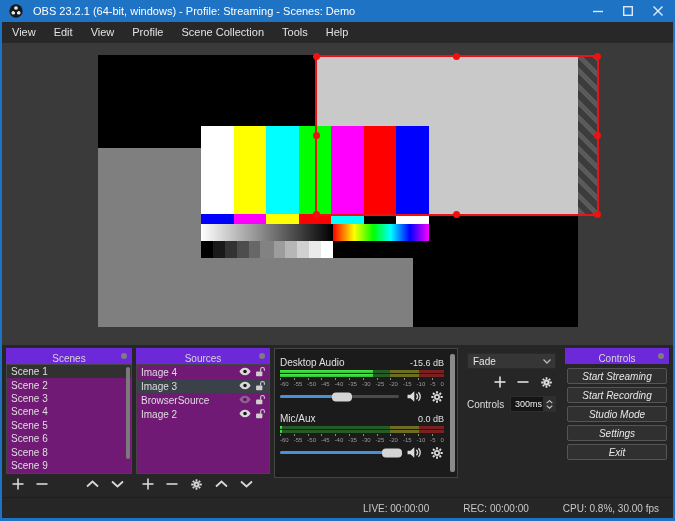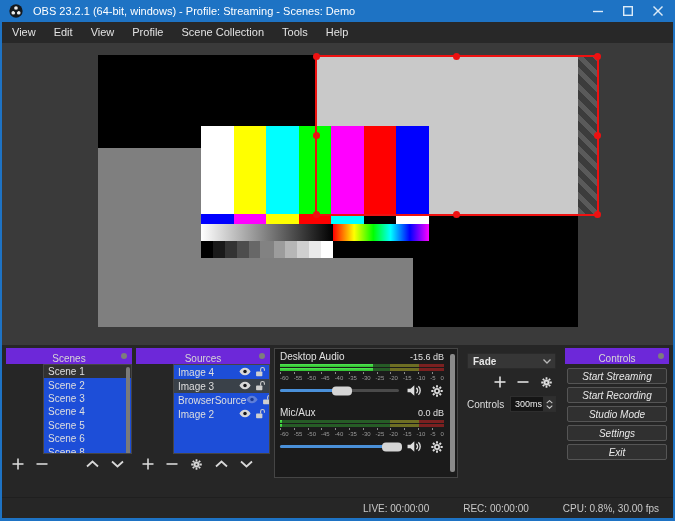--- a/index.html
+++ b/index.html
@@ -44,56 +44,56 @@
   .h-bl{left:-4px;bottom:-4px} .h-bm{left:50%;margin-left:-4px;bottom:-4px} .h-br{right:-4px;bottom:-4px}
 
   
   .docks { height:152px; display:flex; gap:4px; padding:3px 4px 3px 4px; background:#262626; }
   .panel { display:flex; flex-direction:column; height:146px; }
   .p-scenes{width:126px} .p-sources{width:134px} .p-mixer{width:184px} .p-trans{width:99px} .p-controls{width:104px}
   .panel-header { height:16px; background:#6d28d9; position:relative; display:flex; align-items:flex-end; justify-content:center; flex:0 0 auto; }
   .panel-title { font-size:10px; color:#d6d6d6; }
   .pin { position:absolute; right:5px; top:5px; width:6px; height:6px; border-radius:50%; background:#7d7d7d; }
 
-  .listbox { position:relative; height:90px; background:#1d4ed8; border:1px solid #454545; overflow:hidden;margin-left:37px; }
+  .listbox { position:relative; height:110px; background:#701a75; border:1px solid #454545; overflow:hidden; }
   .lrow { height:13.4px; display:flex; align-items:center; padding:0 4px; font-size:10px; color:#dfdfdf; white-space:nowrap; }
   .srow { height:14px; }
   .lrow.sel-scene  { background:#313131; }
   .lrow.sel-source { background:#3a4149;align-items:center; }
   .row-icons { margin-left:auto; display:flex; align-items:center; gap:4px; }
   .dim { opacity:.35; }
   .scrollbar { position:absolute; right:1px; top:2px; width:4px; background:#7a7a7a; border-radius:2px; }
   .sb-scenes { height:92px; } .sb-mixer { position:absolute; right:2px; top:5px; width:5px; height:118px; background:#8a8a8a; border-radius:2px; }
 
   .panel-toolbar { height:20px; display:flex; align-items:center; padding:0 6px; gap:12px; }
   .tbtn { display:flex; align-items:center; justify-content:center; }
   .tbtn svg { stroke:#d8d8d8; }
   .tb-spacer { width:14px; }
 
   
-  .mixer-body { position:relative; height:130px; background:#1b1b1b; border:1px solid #454545; padding:2px 13px 0 5px; }
+  .mixer-body { position:relative; height:130px; background:#1b1b1b; border:1px solid #454545; padding:8px 13px 0 5px; }
   .ch { margin-bottom:10px; }
   .ch-head { display:flex; justify-content:space-between; align-items:baseline; font-size:10px; color:#e0e0e0; height:13px; }
   .ch-db { font-size:9px; color:#e0e0e0; }
   .mbar { position:relative; height:3px; margin-bottom:1px;
           background:linear-gradient(to right,#265c26 0 67%,#6e6e23 67% 85%,#7a2020 85% 100%); }
   .mfill { position:absolute; left:0; top:0; bottom:0; background:linear-gradient(to bottom,#52e852,#2fbf2f); }
   .mticks { height:2px; margin-top:1px; background:repeating-linear-gradient(to right,#8a8a8a 0 1px,transparent 1px 13.8px); }
   .mlabels { display:flex; justify-content:space-between; font-size:6px; line-height:6px; color:#9a9a9a; margin-top:1px; }
   .mlabels span { transform:translateY(0); }
   .vol-row { display:flex; align-items:center; gap:7px; margin-top:3px; height:13px; }
   .slider { flex:1; position:relative; height:11px; }
   .track { position:absolute; left:0; right:0; top:4px; height:3px; background:#4a4a4a; border-radius:1.5px; }
   .fill  { position:absolute; left:0; top:4px; height:3px; background:#4a90d9; border-radius:1.5px; }
   .knob  { position:absolute; top:50%; width:20px; height:9px; background:#d5d5d5; border-radius:4px; transform:translate(-50%,-50%); }
   .icon-btn { display:flex; align-items:center; }
 
   
   .trans-body { padding:5px 5px 0 5px; }
-  .combo { height:16px; background:#363636; border:1px solid #2a2a2a; border-radius:1px; display:flex; align-items:center; padding:0 4px 0 5px;font-weight:bold; }
+  .combo { height:16px; background:#363636; border:1px solid #2a2a2a; border-radius:1px; display:flex; align-items:center; padding:0 4px 0 5px; }
   .combo span { font-size:10px; color:#e6e6e6; }
   .combo svg { margin-left:auto; }
   .trans-btns { display:flex; justify-content:flex-end; align-items:center; gap:11px; margin-top:6px; padding-right:3px; height:14px; }
   .trans-btns svg { stroke:#e0e0e0; }
   .dur-row { display:flex; align-items:center; justify-content:space-between; margin-top:7px; }
   .dur-label { font-size:10px; color:#dddddd; }
   .spinbox { width:46px; height:16px; background:#151515; border:1px solid #2e2e2e; display:flex; align-items:center; }
   .spin-val { flex:1; font-size:9px; color:#eeeeee; padding-left:4px; }
   .spin-arrows { width:12px; height:100%; background:#2f2f2f; display:flex; flex-direction:column; align-items:center; justify-content:center; gap:1px; }
   .spin-arrows svg { stroke:#c9c9c9; }

